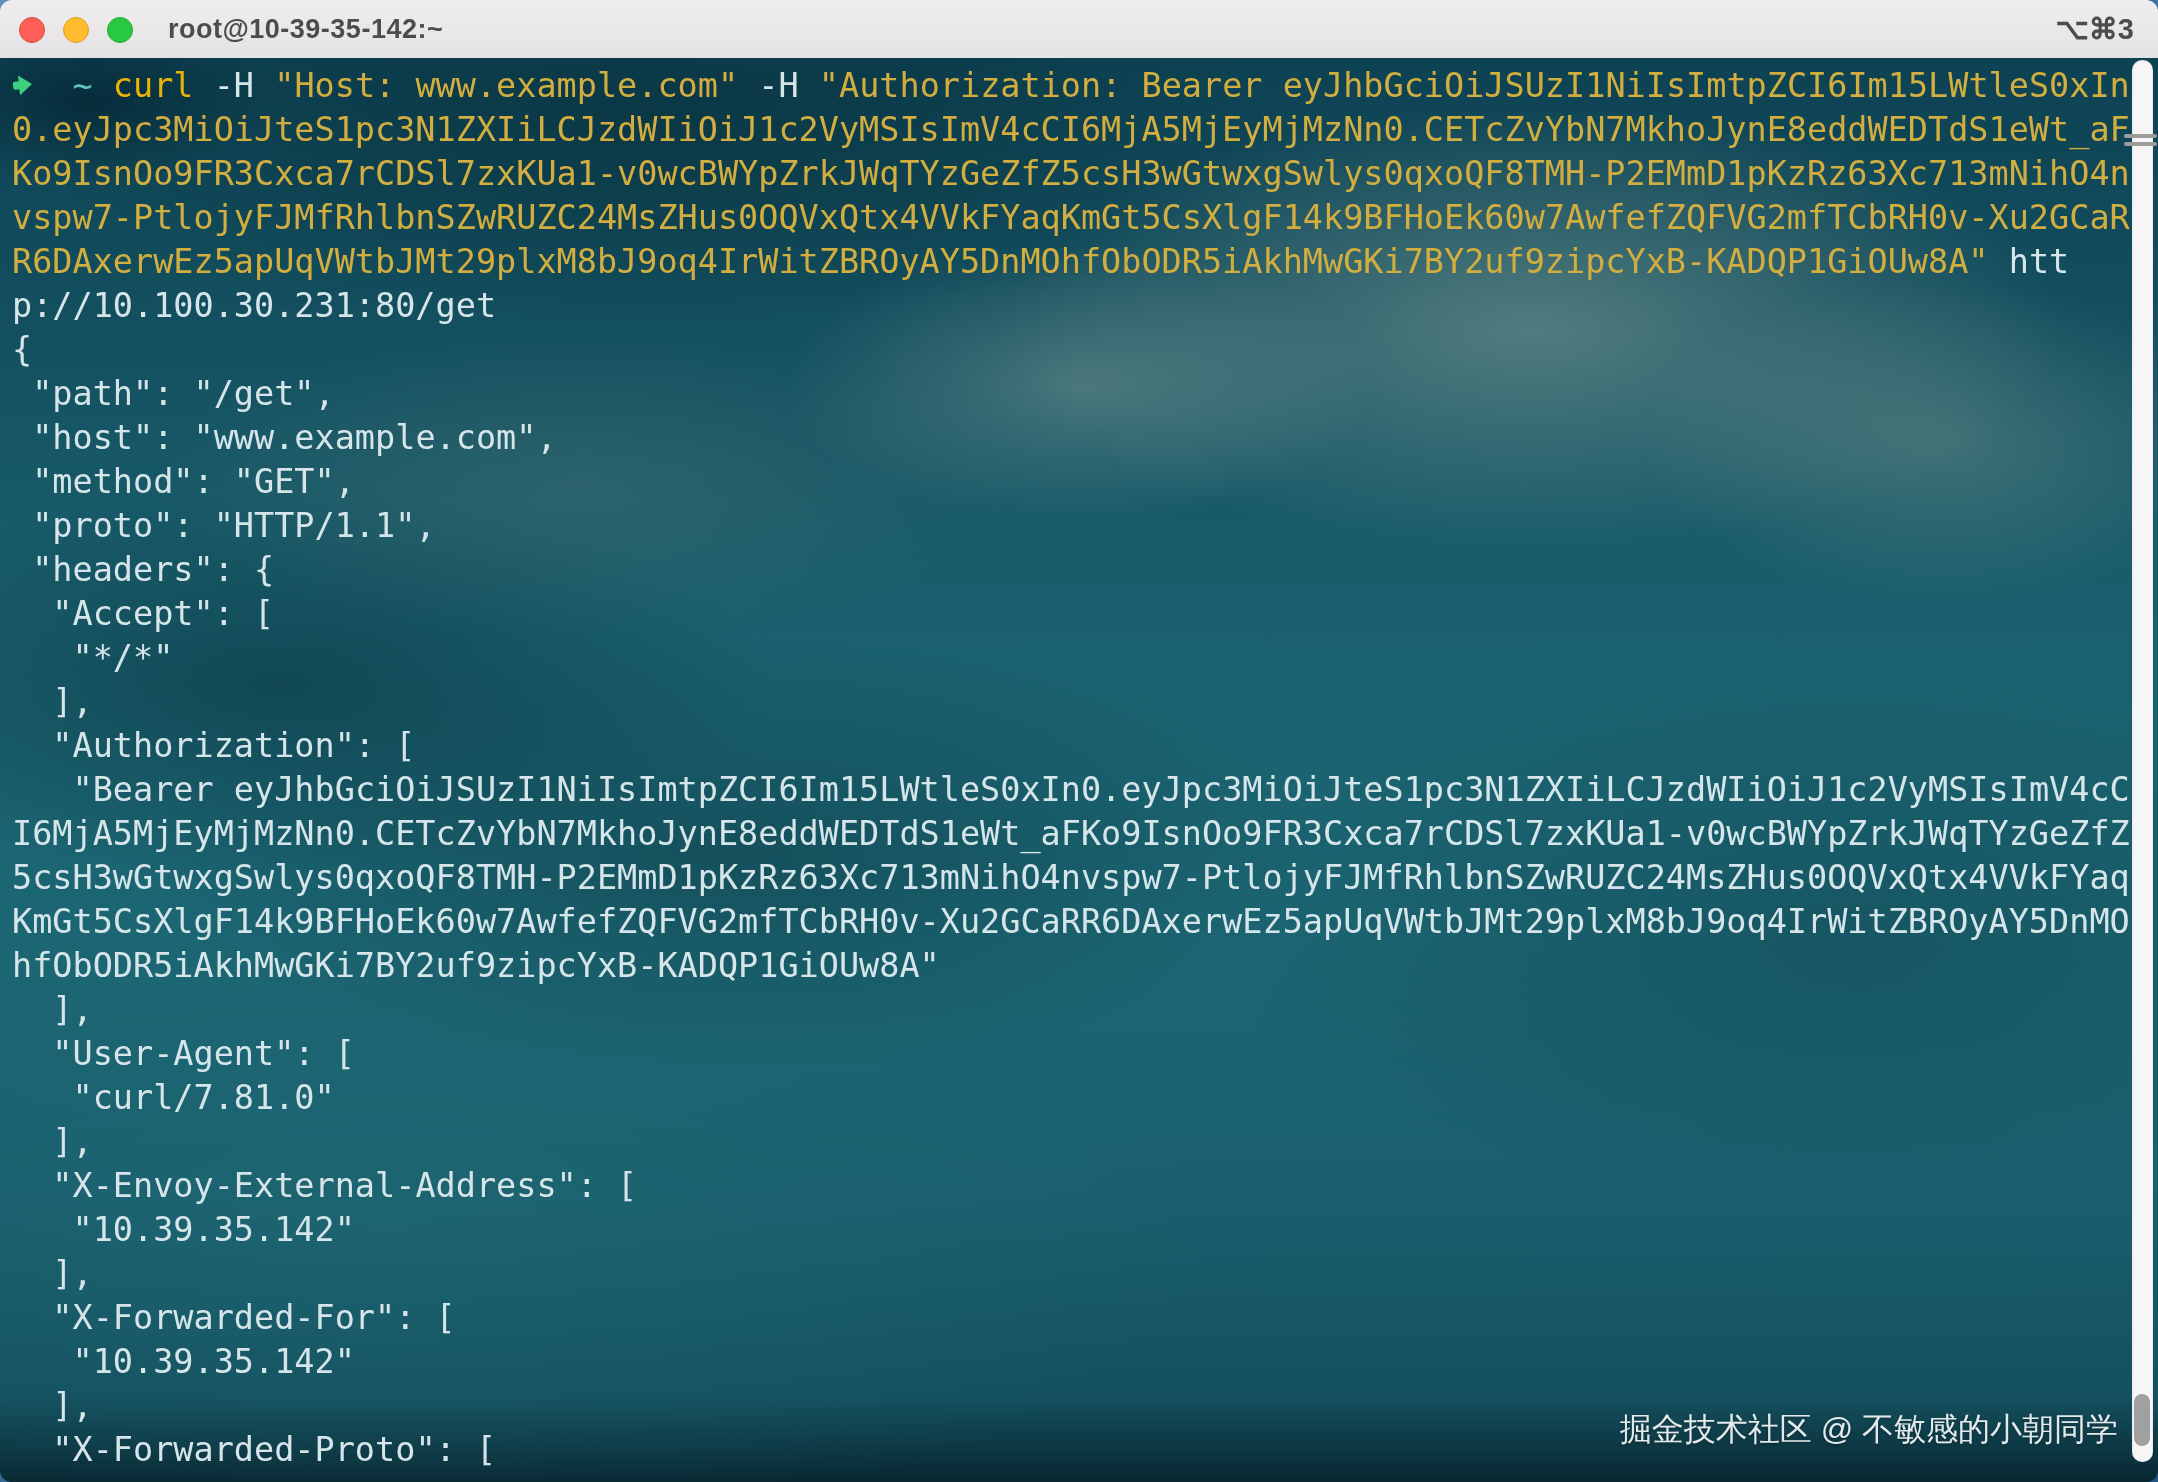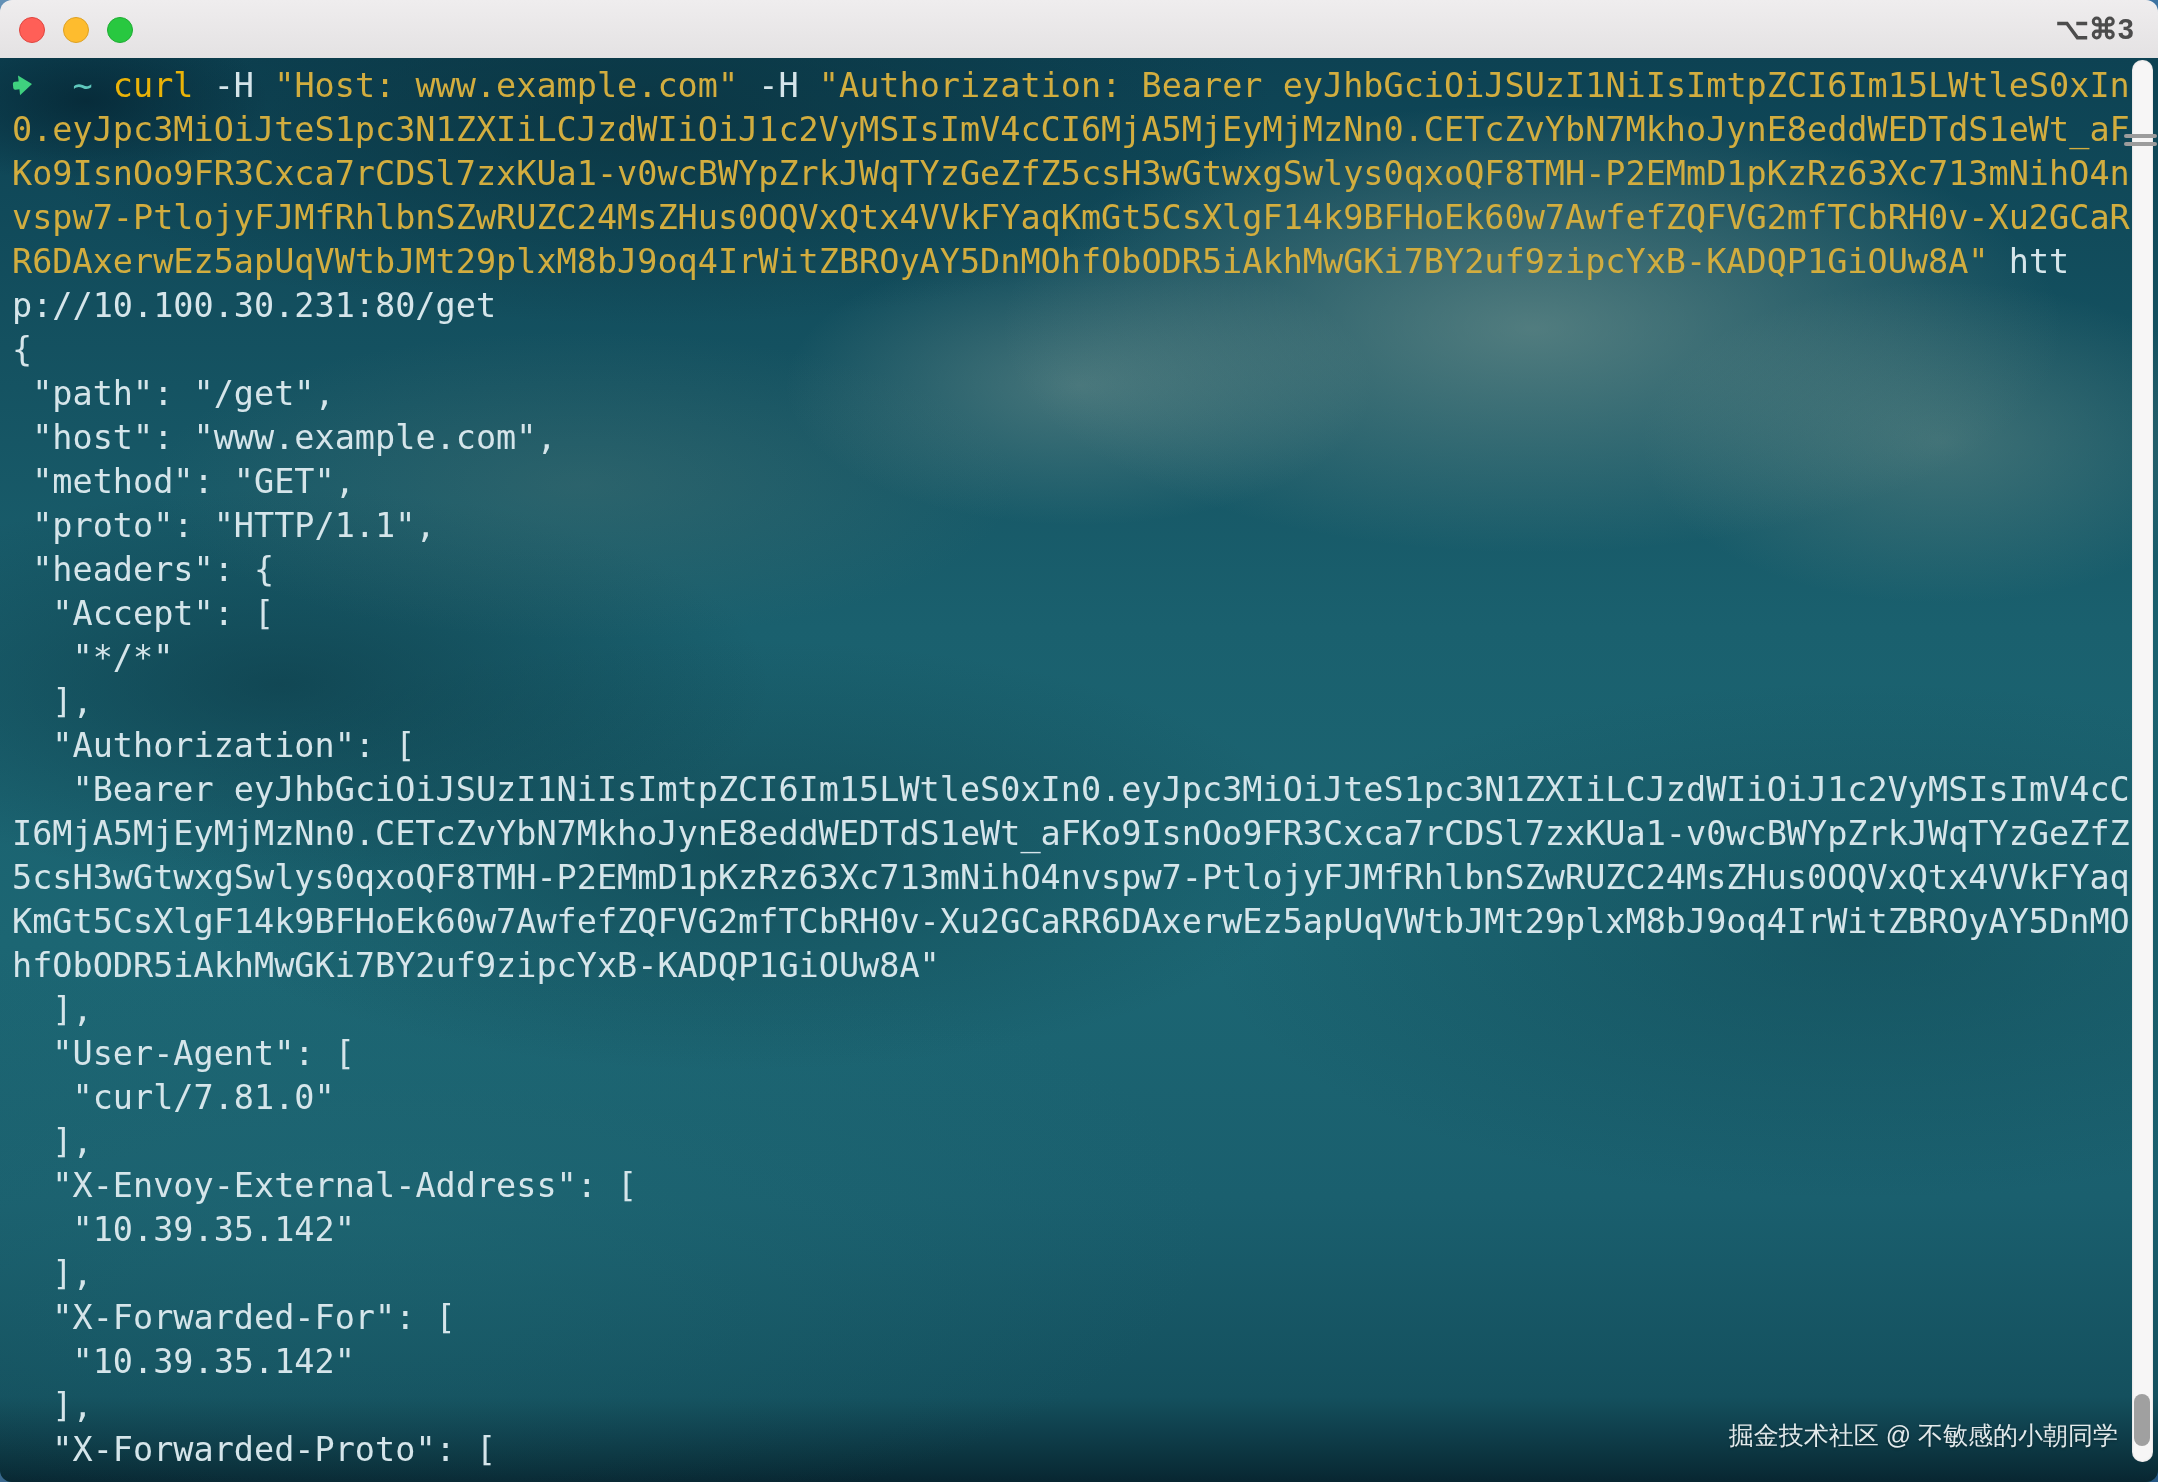--- a/index.html
+++ b/index.html
@@ -83,34 +83,35 @@
   }
   .scroll-grip{position:absolute;right:1px;top:76px;width:33px;height:4px;background:#9c9c9c;border-radius:2px;}
   .scroll-grip.g2{top:84px;}
   .scroll-thumb{
     position:absolute;right:8px;top:1336px;width:16px;height:52px;
     background:#a0a0a0;border-radius:8px;
   }
   
   .watermark{
     position:absolute;right:40px;bottom:30px;
-    font-size:25px;color:#eef3f4;opacity:.95;
+    font-size:32px;color:#eef3f4;opacity:.95;
     text-shadow:0 1px 3px rgba(0,0,0,.35);
     font-family:"Liberation Sans", sans-serif;
   }
 </style>
 </head>
 <body>
 
 <div class="window">
 
   <div class="titlebar">
     <span class="light red"></span>
     <span class="light yellow"></span>
     <span class="light green"></span>
+    <span class="win-title">root@10-39-35-142:~</span>
     <span class="win-shortcut">⌥⌘3</span>
   </div>
 
   <div class="screen">
     <div class="bg"></div>
 
     <pre class="term"><span class="arrow"></span><span class="fg">  </span><span class="cyan">~</span><span class="fg"> </span><span class="cmd">curl</span><span class="fg"> -H </span><span class="str">"Host: www.example.com"</span><span class="fg"> -H </span><span class="str">"Authorization: Bearer eyJhbGciOiJSUzI1NiIsImtpZCI6Im15LWtleS0xIn0.eyJpc3MiOiJteS1pc3N1ZXIiLCJzdWIiOiJ1c2VyMSIsImV4cCI6MjA5MjEyMjMzNn0.CETcZvYbN7MkhoJynE8eddWEDTdS1eWt_aFKo9IsnOo9FR3Cxca7rCDSl7zxKUa1-v0wcBWYpZrkJWqTYzGeZfZ5csH3wGtwxgSwlys0qxoQF8TMH-P2EMmD1pKzRz63Xc713mNihO4nvspw7-PtlojyFJMfRhlbnSZwRUZC24MsZHus0OQVxQtx4VVkFYaqKmGt5CsXlgF14k9BFHoEk60w7AwfefZQFVG2mfTCbRH0v-Xu2GCaRR6DAxerwEz5apUqVWtbJMt29plxM8bJ9oq4IrWitZBROyAY5DnMOhfObODR5iAkhMwGKi7BY2uf9zipcYxB-KADQP1GiOUw8A"</span><span class="fg"> http://10.100.30.231:80/get
 </span><span class="fg">{
  "path": "/get",
  "host": "www.example.com",

